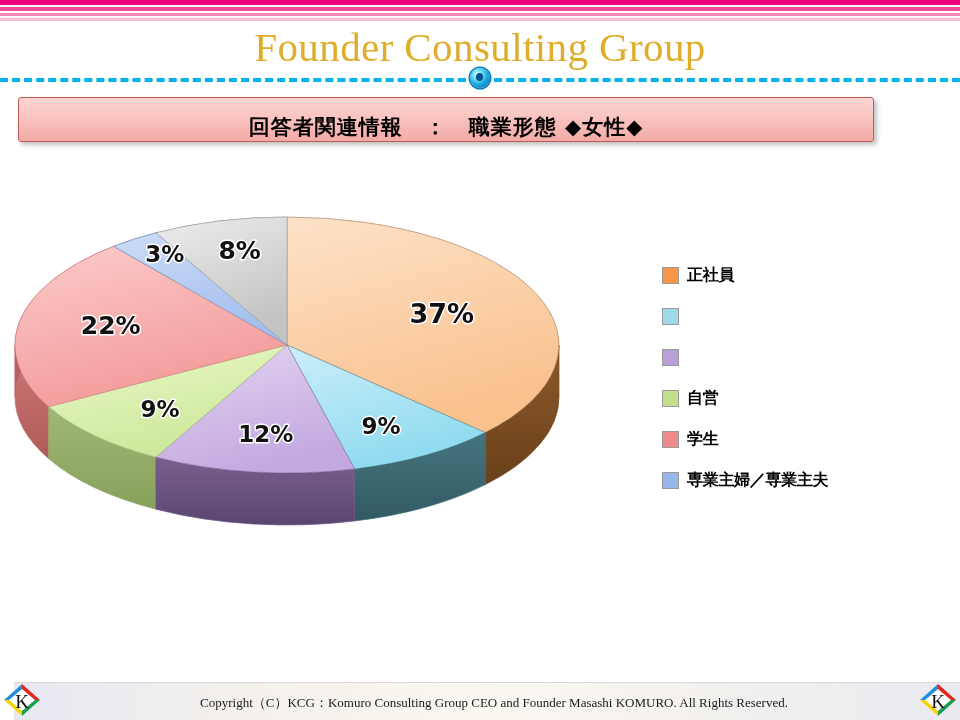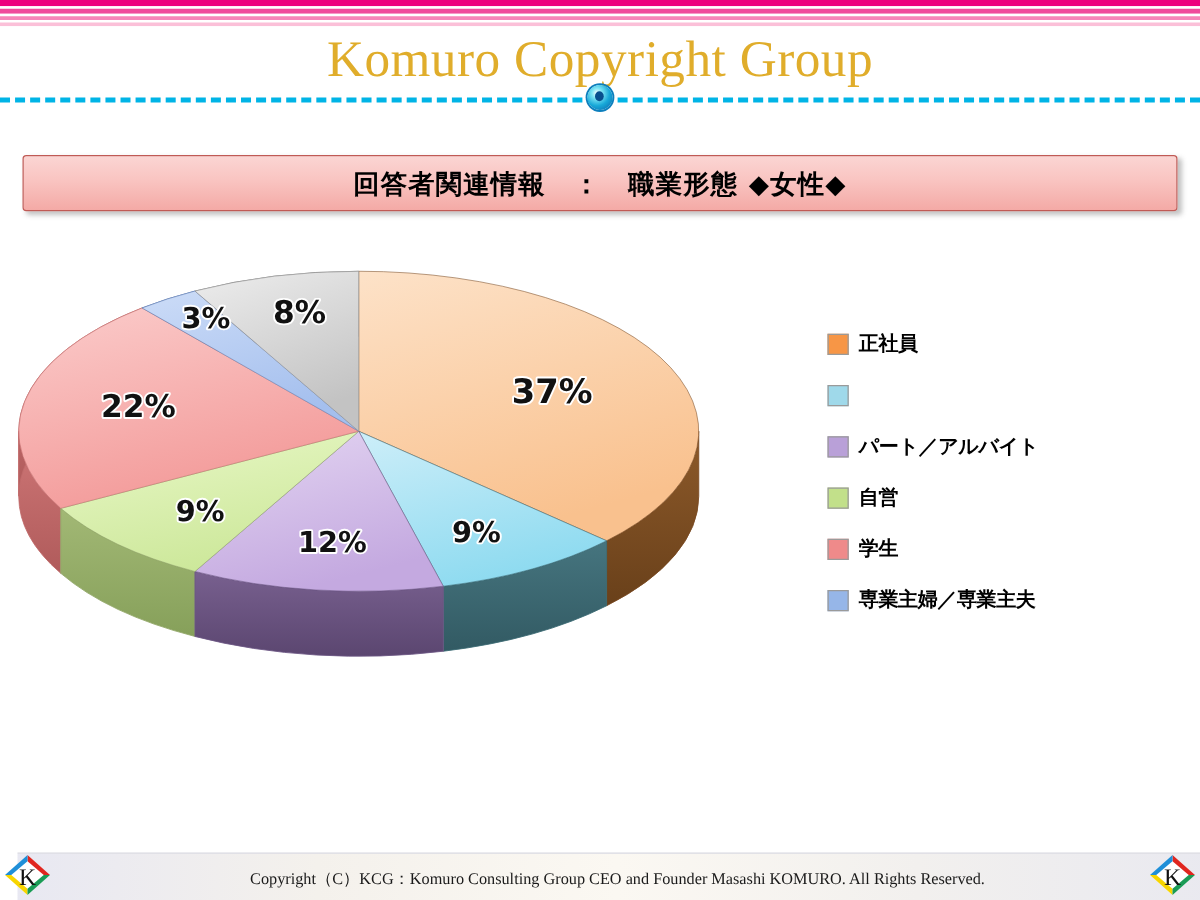--- a/index.html
+++ b/index.html
@@ -55,26 +55,26 @@
   }
   .medallion::after {
     content: ""; position: absolute; left: 6px; top: 5px;
     width: 7px; height: 8px; border-radius: 50%;
     background: #084f8e;
   }
 
   
   .banner {
     position: absolute; left: 18px; top: 97px;
-    width: 924px; height: 45px;
+    width: 856px; height: 45px;
     border: 1px solid #c05a55;
     border-radius: 3px;
     background: linear-gradient(to bottom, #fbd5d3 0%, #f9c4c1 45%, #f4aaa6 100%);
     box-shadow: 3px 3px 4px rgba(120,120,120,0.45);
-    display: flex; align-items: center; justify-content: center; margin-top: 27px;
+    display: flex; align-items: flex-end; justify-content: center;
   }
   .banner-text {
     font-family: "DejaVu Sans", sans-serif;
     font-size: 21px;
     font-weight: bold;
     color: #000000;
     letter-spacing: 1px;
     white-space: nowrap;
   }
 
@@ -141,21 +141,21 @@
     <div class="stripe s1" style="background: rgb(237, 0, 126);"></div>
     <div class="stripe s2"></div>
     <div class="stripe s3" style="background: rgb(240, 74, 155);"></div>
     <div class="stripe s4"></div>
     <div class="stripe s5" style="background: rgb(246, 133, 184);"></div>
     <div class="stripe s6"></div>
     <div class="stripe s7" style="background: rgb(251, 192, 216);"></div>
     <div class="stripe s8"></div>
   </div>
 
-  <div class="slide-title">Komuro Copyright Group</div>
+  <div class="slide-title">Founder Consulting Group</div>
 
   <div class="divider-wrap">
     <div class="dash-line" style="border-top-color: rgb(0, 180, 230);"></div>
   </div>
   <div class="medallion"></div>
 
   <div class="banner">
     <span class="banner-text">回答者関連情報　：　職業形態 ◆女性◆</span>
   </div>
 
@@ -253,21 +253,20 @@
   <div class="legend">
     <div class="legend-row">
       <span class="legend-swatch" style="background:#f79646"></span>
       <span class="legend-label">正社員</span>
     </div>
     <div class="legend-row">
       <span class="legend-swatch" style="background:#9fd9ea"></span>
     </div>
     <div class="legend-row">
       <span class="legend-swatch" style="background:#b9a0d8"></span>
-      <span class="legend-label">パート／アルバイト</span>
     </div>
     <div class="legend-row">
       <span class="legend-swatch" style="background:#c2e08a"></span>
       <span class="legend-label">自営</span>
     </div>
     <div class="legend-row">
       <span class="legend-swatch" style="background:#ef8a8a"></span>
       <span class="legend-label">学生</span>
     </div>
     <div class="legend-row">

